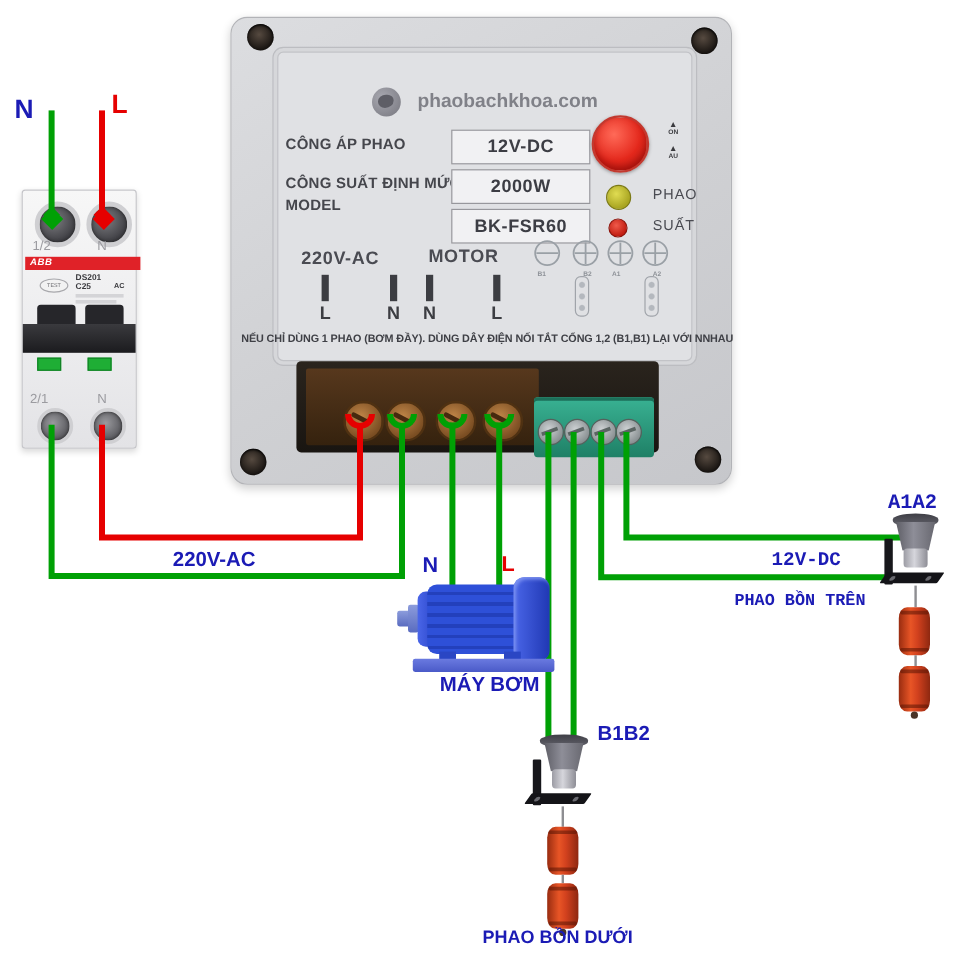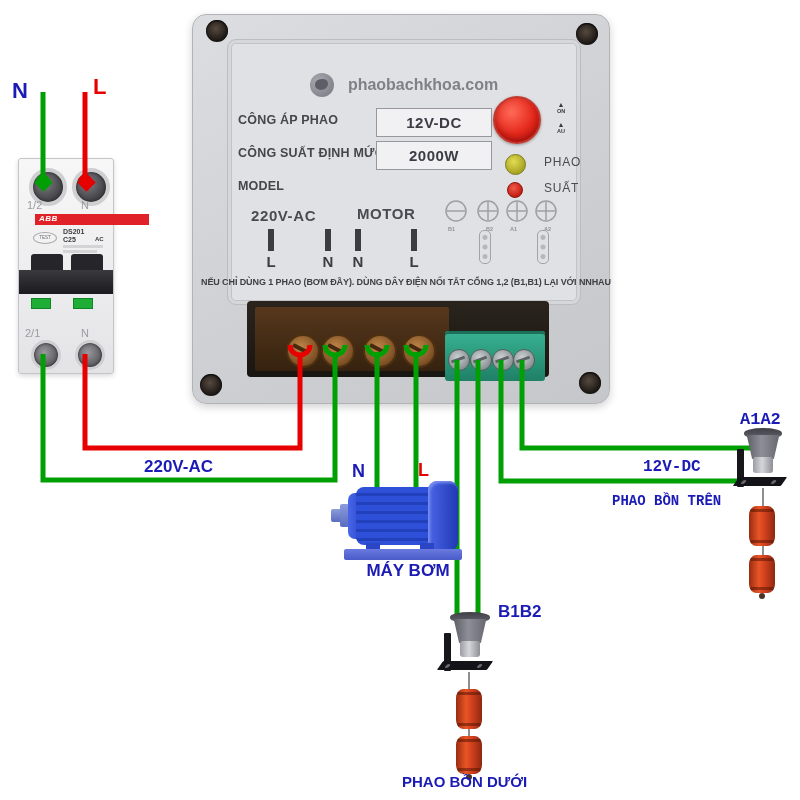--- a/index.html
+++ b/index.html
@@ -16,21 +16,21 @@
   
   .cb-case{position:absolute;left:18px;top:158px;width:94px;height:214px;
     background:linear-gradient(180deg,#f7f7f7,#ececee 60%,#e3e3e6);
     border:1px solid #c5c5c9;border-radius:3px;box-shadow:0 2px 5px rgba(0,0,0,.15);}
   .cb-term{position:absolute;width:30px;height:30px;border-radius:50%;
     background:radial-gradient(circle at 40% 38%,#7c7c80,#3f3f44 70%);
     border:4px solid #cfcfd2;box-shadow:inset 0 0 3px #222;}
   .cb-term.small{width:24px;height:24px;border-width:3px;
     background:radial-gradient(circle at 42% 40%,#9a9a9e,#55555a 75%);}
   .cb-term-lbl{position:absolute;color:#9b9ba0;font-size:11px;}
-  .cb-band{position:absolute;left:16px;top:55px;width:114px;height:11px;background:#e02228;}
+  .cb-band{position:absolute;left:2px;top:55px;width:96px;height:11px;background:#e02228;}
   .cb-brand{position:absolute;left:4px;top:0px;color:#fff;font-size:8px;font-weight:bold;font-style:italic;letter-spacing:.5px;}
   .cb-model{position:absolute;left:44px;top:69px;font-size:7px;font-weight:bold;color:#3a3a3e;}
   .cb-rating{position:absolute;left:44px;top:77px;font-size:7px;font-weight:bold;color:#3a3a3e;}
   .cb-ac{position:absolute;left:76px;top:77px;font-size:6px;font-weight:bold;color:#3a3a3e;}
   .cb-test{position:absolute;left:14px;top:73px;width:22px;height:10px;border:1px solid #a8a8ac;
     border-radius:50%;font-size:4.5px;color:#6a6a6e;text-align:center;line-height:10px;background:#f2f2f2;}
   .cb-fine{position:absolute;height:3px;background:#d4d4d7;}
   .cb-handle{position:absolute;top:95px;width:32px;height:18px;background:#26262a;border-radius:3px 3px 0 0;}
   .cb-bar{position:absolute;left:0;top:111px;width:94px;height:24px;
     background:linear-gradient(180deg,#3a3a3e,#1b1b1e);}
@@ -164,21 +164,22 @@
 
     <div class="panel">
       <div class="r-logo-row">
         <span class="r-logo"></span>
         <span class="r-site">phaobachkhoa.com</span>
       </div>
       <div class="spec-lbl" style="top:73px;">CÔNG ÁP PHAO</div>
       <div class="spec-box" style="top:68px;">12V-DC</div>
       <div class="spec-lbl" style="top:106px;">CÔNG SUẤT ĐỊNH MỨC</div>
       <div class="spec-box" style="top:101px;">2000W</div>
-      <div class="spec-lbl" style="top:139px;">MODEL</div>
+      <div class="spec-lbl" style="top:124px;">MODEL</div>
+      <div class="spec-box" style="top:134px;">BK-FSR60</div>
     </div>
 
     <div class="r-button"></div>
     <div class="mode-col">
       <div class="mode-item">
         <span class="mode-glyph">▲</span>
         <span class="mode-txt">ON</span>
       </div>
       <div class="mode-item">
         <span class="mode-glyph">▲</span>

